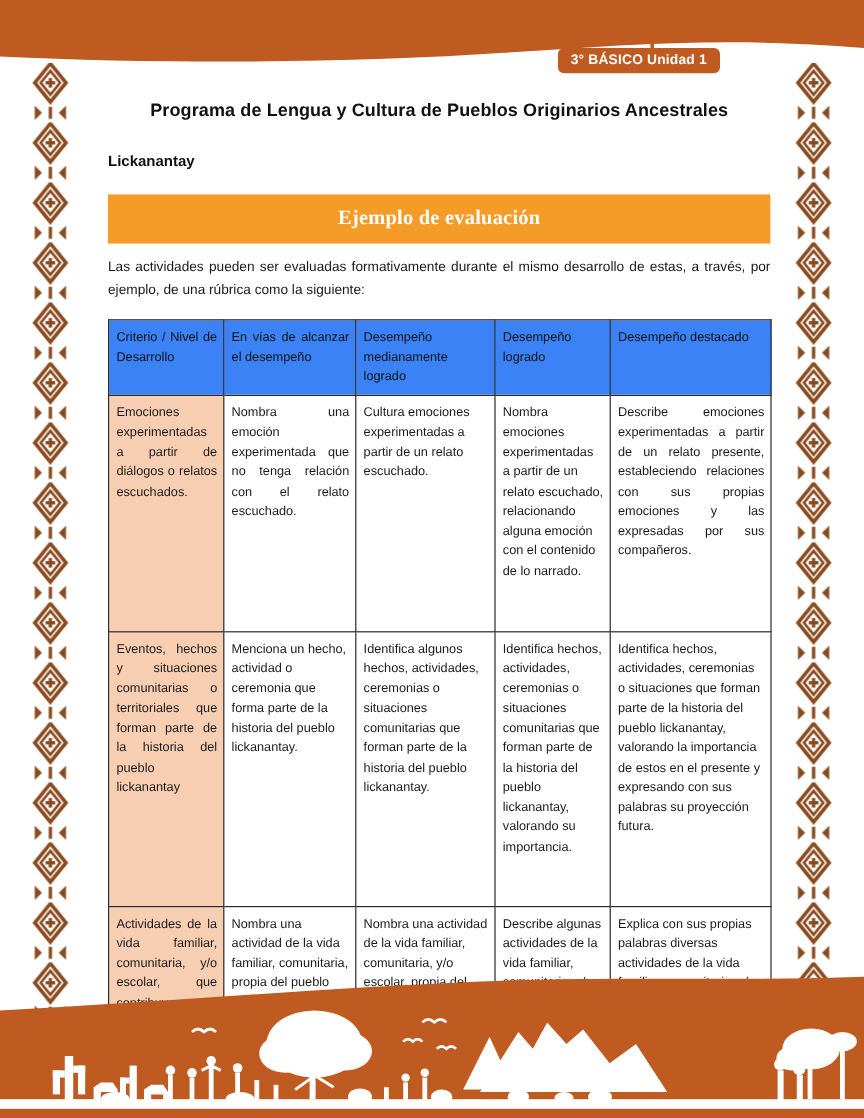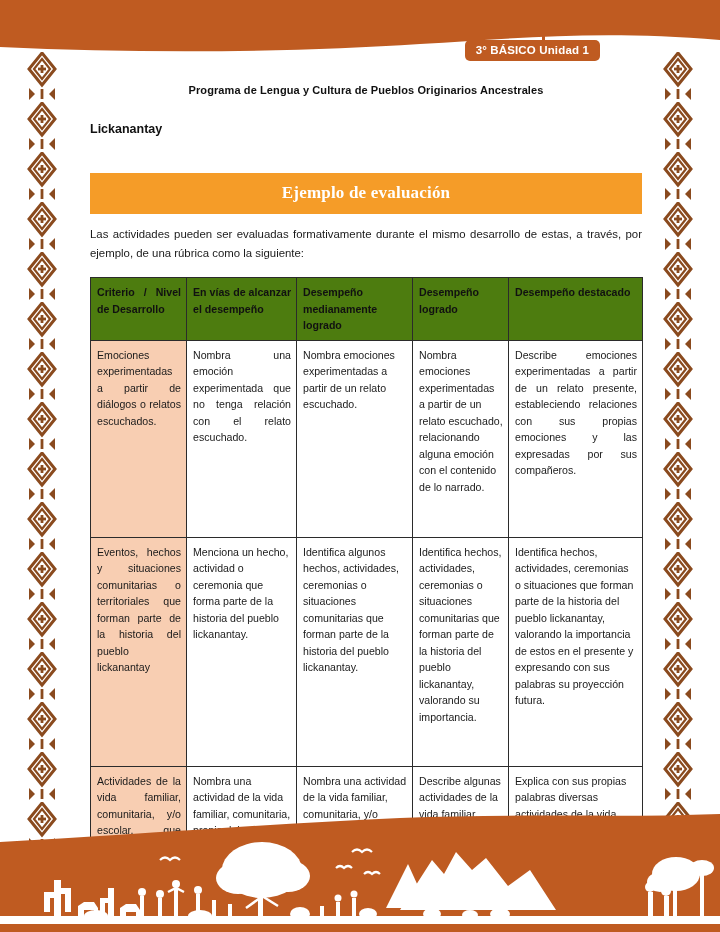--- a/index.html
+++ b/index.html
@@ -65,36 +65,36 @@
   .side-border svg { display: block; }
   .content {
     position: absolute;
     top: 84px;
     left: 90px;
     width: 552px;
   }
 
   .doc-title {
     text-align: center;
-    font-size: 11px;
+    font-size: 15px;
     font-weight: bold;
     color: #111111;
     letter-spacing: .1px;
     margin: 0;
     padding: 0;
   }
   .doc-subtitle {
     font-size: 12.5px;
     font-weight: bold;
     color: #111111;
     margin: 26px 0 0 0;
   }
 
   .eval-banner {
-    margin-top: 37px;
+    margin-top: 21px;
     background: #f59c28;
     color: #ffffff;
     text-align: center;
     font-family: "Liberation Serif", serif;
     font-size: 17px;
     font-weight: bold;
     padding: 10px 0 11px 0;
     letter-spacing: .2px;
   }
 
@@ -113,22 +113,22 @@
     table-layout: fixed;
   }
   .rubric th, .rubric td {
     border: 1px solid #2b2b2b;
     vertical-align: top;
     padding: 6px 5px 6px 6px;
     font-size: 10.6px;
     line-height: 1.56;
   }
   .rubric th {
-    background: #4d7c0f;
-    font-weight: bold;
+    background: #3b82f6;
+    font-weight: normal;
     text-align: left;
     color: #111111;
   }
   .rubric th.wrapjust { text-align: justify; }
   .rubric td { background: #ffffff; text-align: left; }
   .rubric td.crit {
     background: #f8ceb2;
     text-align: justify;
     font-weight: normal;
   }
@@ -244,21 +244,21 @@
         <th class="wrapjust">En vías de alcanzar el desempeño</th>
         <th>Desempeño medianamente logrado</th>
         <th>Desempeño logrado</th>
         <th>Desempeño destacado</th>
       </tr>
     </thead>
     <tbody>
       <tr class="row-a">
         <td class="crit">Emociones experimentadas a partir de diálogos o relatos escuchados.</td>
         <td class="just">Nombra una emoción experimentada que no tenga relación con el relato escuchado.</td>
-        <td>Nombra emociones experimentadas a partir de un relato escuchado.</td>
+        <td>Cultura emociones experimentadas a partir de un relato escuchado.</td>
         <td>Nombra emociones experimentadas a partir de un relato escuchado, relacionando alguna emoción con el contenido de lo narrado.</td>
         <td class="just">Describe emociones experimentadas a partir de un relato presente, estableciendo relaciones con sus propias emociones y las expresadas por sus compañeros.</td>
       </tr>
       <tr class="row-b">
         <td class="crit">Eventos, hechos y situaciones comunitarias o territoriales que forman parte de la historia del pueblo lickanantay</td>
         <td>Menciona un hecho, actividad o ceremonia que forma parte de la historia del pueblo lickanantay.</td>
         <td>Identifica algunos hechos, actividades, ceremonias o situaciones comunitarias que forman parte de la historia del pueblo lickanantay.</td>
         <td>Identifica hechos, actividades, ceremonias o situaciones comunitarias que forman parte de la historia del pueblo lickanantay, valorando su importancia.</td>
         <td>Identifica hechos, actividades, ceremonias o situaciones que forman parte de la historia del pueblo lickanantay, valorando la importancia de estos en el presente y expresando con sus palabras  su proyección futura.</td>
       </tr>

